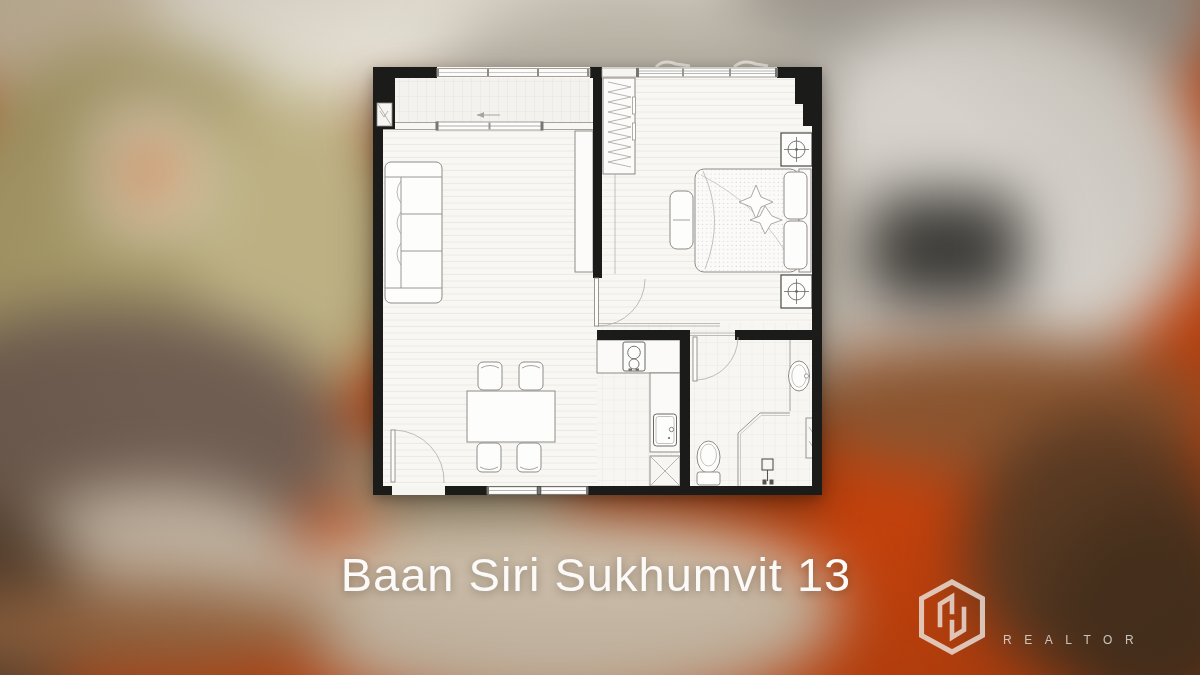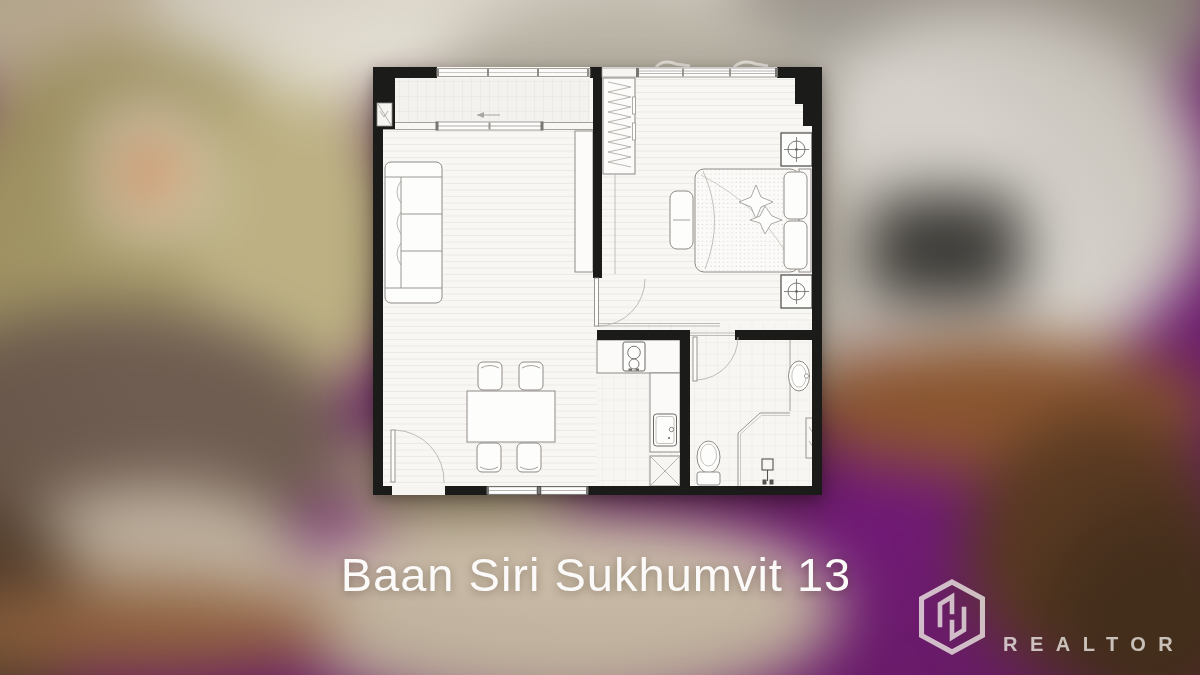--- a/index.html
+++ b/index.html
@@ -1,17 +1,17 @@
 <!DOCTYPE html>
 <html><head>
 <meta charset="utf-8">
 <style>
   html,body{margin:0;padding:0;background:#222;}
   .stage{position:relative;width:1200px;height:675px;overflow:hidden;
-         font-family:"Liberation Sans",sans-serif;background:#701a75;}
+         font-family:"Liberation Sans",sans-serif;background:#c2410c;}
   
   .bg{position:absolute;inset:0;}
   .blobs{position:absolute;inset:-50px;filter:blur(30px);}
   .blob{position:absolute;border-radius:50%;}
   .b-ceiling{left:-80px;top:-90px;width:940px;height:250px;background:#e3ded2;}
   .b-ceil-tl{left:-70px;top:-60px;width:280px;height:200px;background:#cdbfa6;}
   .b-ceil-r{left:780px;top:-80px;width:500px;height:260px;background:#a09b93;}
   .b-wall-l{left:-40px;top:90px;width:450px;height:480px;background:#a89b69;}
   .b-wall-l2{left:240px;top:140px;width:230px;height:310px;background:#bdb184;}
   .b-frame{left:146px;top:158px;width:104px;height:124px;background:#ddd6c6;border-radius:18%;}
@@ -38,21 +38,21 @@
   .awning{position:absolute;left:650px;top:57px;width:130px;height:12px;}
   
   .title{position:absolute;left:calc(50% - 4px);top:547px;transform:translateX(-50%);
          color:#fbfaf9;font-size:47px;font-weight:400;letter-spacing:1px;white-space:nowrap;
          text-shadow:0 2px 8px rgba(40,25,10,.35);}
   
   .watermark{position:absolute;left:916px;top:572px;width:272px;height:96px;color:rgba(238,234,229,.78);}
   .wm-icon{position:absolute;left:0;top:6px;}
   .wm-brand{position:absolute;left:82px;top:0;font-size:49px;font-weight:300;
             letter-spacing:15px;line-height:1;white-space:nowrap;}
-  .wm-tag{position:absolute;left:87px;top:62px;font-size:20px;font-weight:700;
+  .wm-tag{position:absolute;left:87px;top:62px;font-size:12px;font-weight:400;
           letter-spacing:12.5px;line-height:1;white-space:nowrap;}
 </style>
 </head>
 <body>
 
 <div class="stage">
 
   <div class="bg">
     <div class="blobs">
       <div class="blob b-ceiling"></div>

